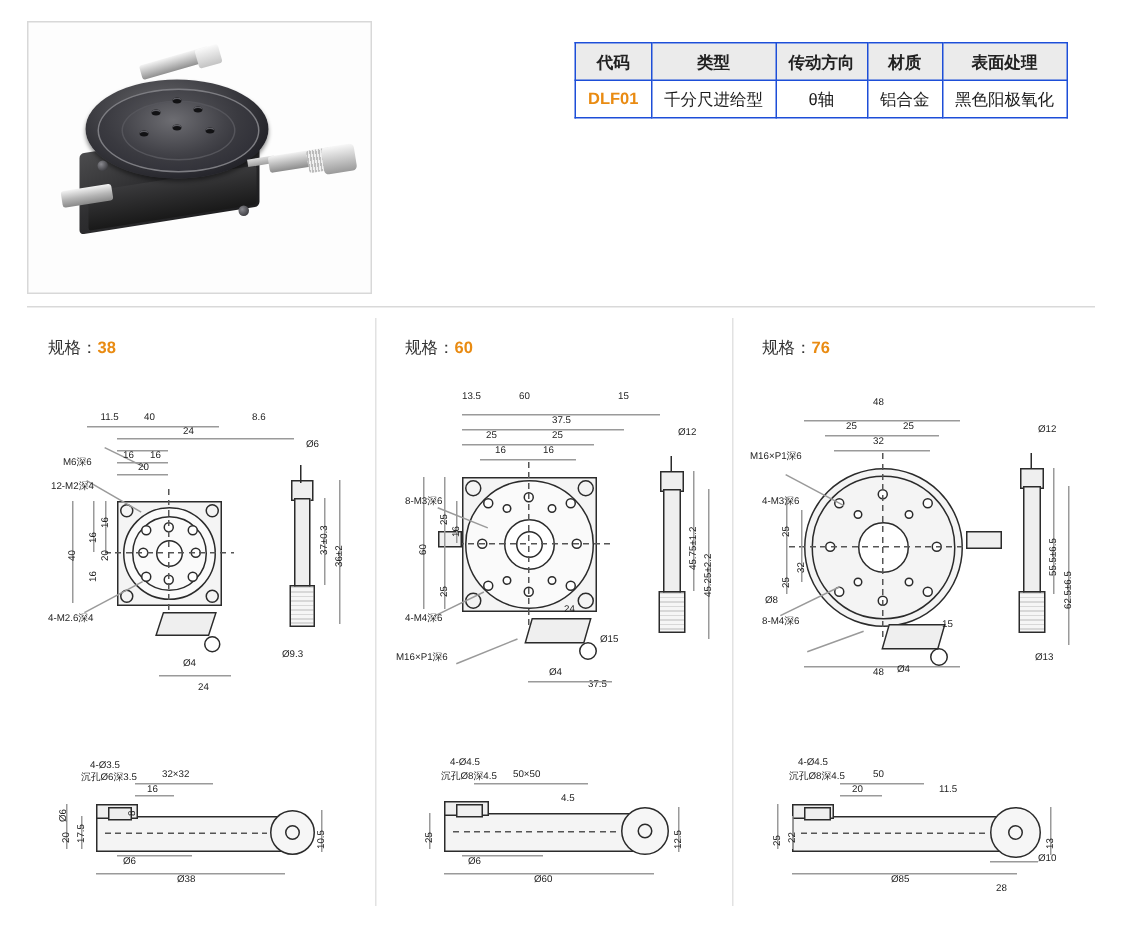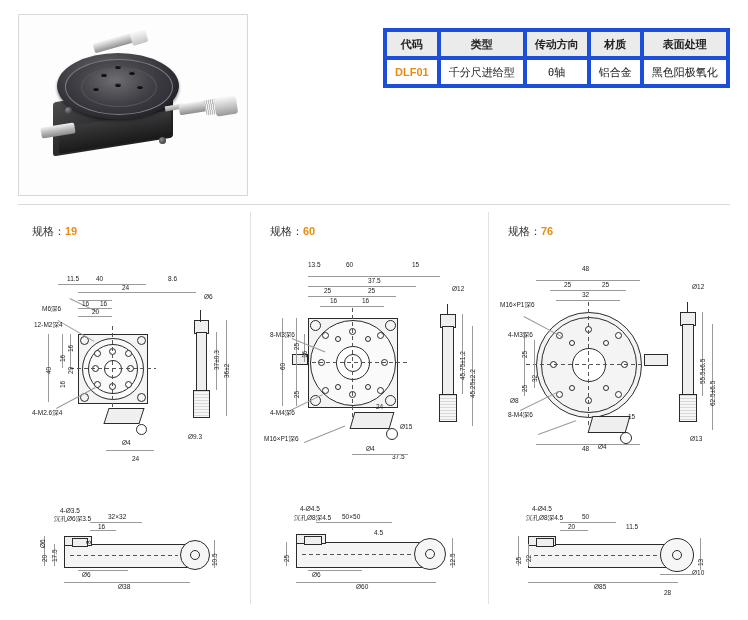--- a/index.html
+++ b/index.html
@@ -96,21 +96,21 @@
     background:radial-gradient(circle at 35% 35%,#8a8a90,#232327);
   }
 
   
   #spec-table {
     position:absolute; left:383px; top:28px;
     border-collapse:collapse;
     font-size:11px;
   }
   #spec-table th, #spec-table td {
-    border:4px solid #1d4ed8;
+    border:1px solid #1d4ed8;
     height:24px;
     text-align:center;
     vertical-align:middle;
     padding:0 8px;
     white-space:nowrap;
   }
   #spec-table th {
     background:#ebebeb; font-weight:bold; color:#222;
   }
   #spec-table td { background:#fff; }
@@ -213,21 +213,21 @@
     </tbody>
   </table>
 </div>
 
 <div id="hr-main"></div>
 <div class="vdiv" style="left:250px;"></div>
 <div class="vdiv" style="left:488px;"></div>
 
 <div class="col" id="col-38">
   <div class="spec-label">
-    <span>规格：</span><b>19</b>
+    <span>规格：</span><b>38</b>
   </div>
 
   <div class="dwg" style="left:0;top:46px;width:238px;height:228px;">
 
     <div class="rect fill-l" style="left:60px;top:76px;width:68px;height:68px;"></div>
 
     <div class="circ" style="left:64px;top:80px;width:60px;height:60px;background:#fafafa;"></div>
     <div class="circ" style="left:70px;top:86px;width:48px;height:48px;"></div>
     <div class="circ" style="left:86px;top:102px;width:16px;height:16px;background:#fff;"></div>
 

